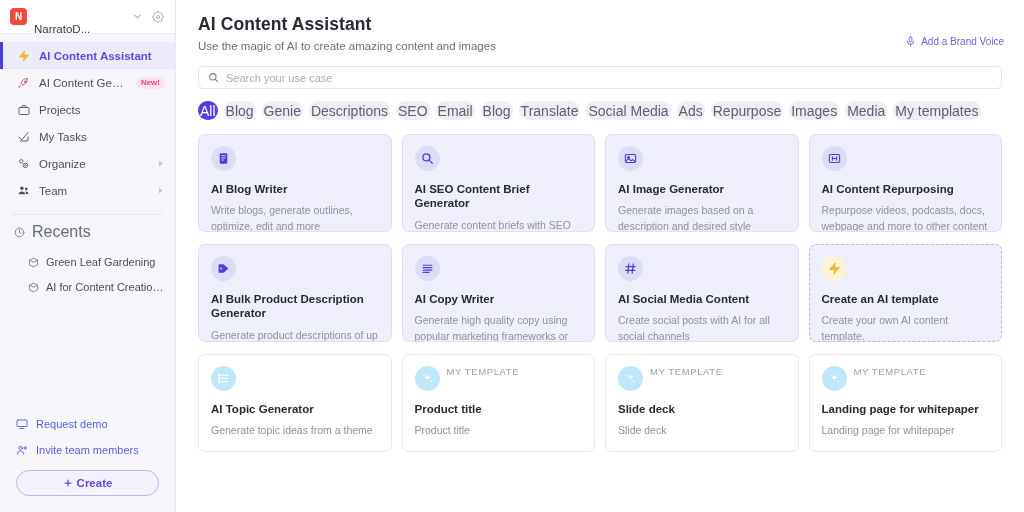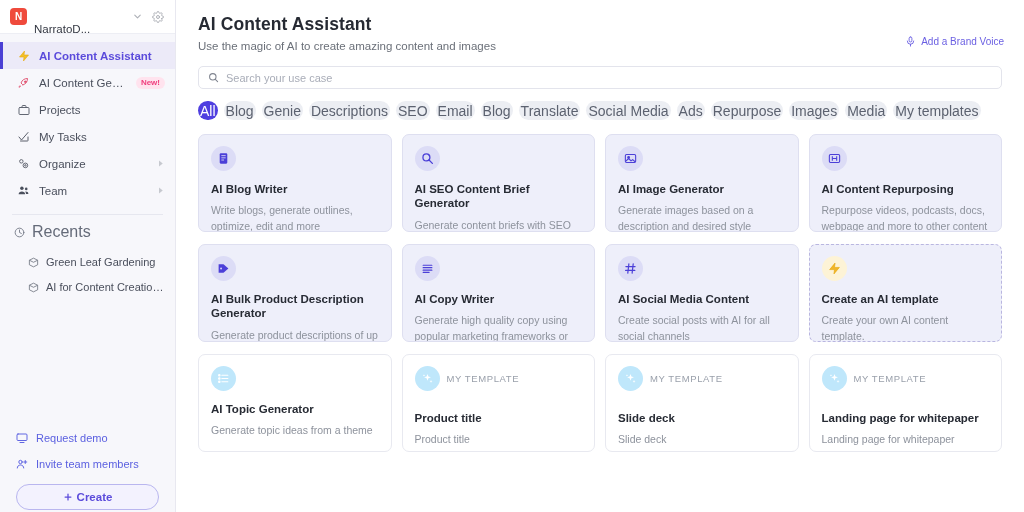--- a/index.html
+++ b/index.html
@@ -75,21 +75,21 @@
     font-size: 16px; color:#656b79;
   }
   .recent-item {
     display:flex; align-items:flex-end; gap:7px;
     padding: 0 10px 0 28px; height: 25px;
     font-size: 11px; color:#4a4f5c;
     white-space: nowrap; overflow: hidden;
   }
   .recent-item .ri-label { overflow:hidden; text-overflow:ellipsis; }
 
-  .sidebar-bottom { margin-top: auto; padding-bottom: 2px; }
+  .sidebar-bottom { margin-top: auto; padding-bottom: 16px; }
   .bottom-item {
     display:flex; align-items:center; gap:8px;
     padding: 0 10px 0 16px; height: 26px;
     font-size: 11px; color:#5a5fe0;
   }
   .create-btn {
     margin: 7px 16px 0 16px;
     height: 26px;
     border: 1px solid #b9b6ef;
     border-radius: 14px;
@@ -167,21 +167,21 @@
   }
   .card-ico.gold { background:#fdf3d6; }
   .card-ico.blue { background:#bfe7fb; }
   .card-title {
     font-size: 11.5px; font-weight: bold; color:#272b34;
     line-height: 1.25; margin-bottom: 7px;
   }
   .card-desc {
     font-size: 10.5px; color:#8d929c; line-height: 1.45;
   }
-  .tmpl-head { display:flex; align-items:center; gap:7px; margin-bottom: 20px; }
+  .tmpl-head { display:flex; gap:7px; margin-bottom: 11px; }
   .tmpl-head .card-ico { margin-bottom: 0; }
   .tmpl-label { font-size: 9.5px; color:#9aa0ab; letter-spacing:.6px; }
   svg { display:block; }
 </style>
 </head>
 <body>
 
 <div class="app">
 
   <aside class="sidebar">

